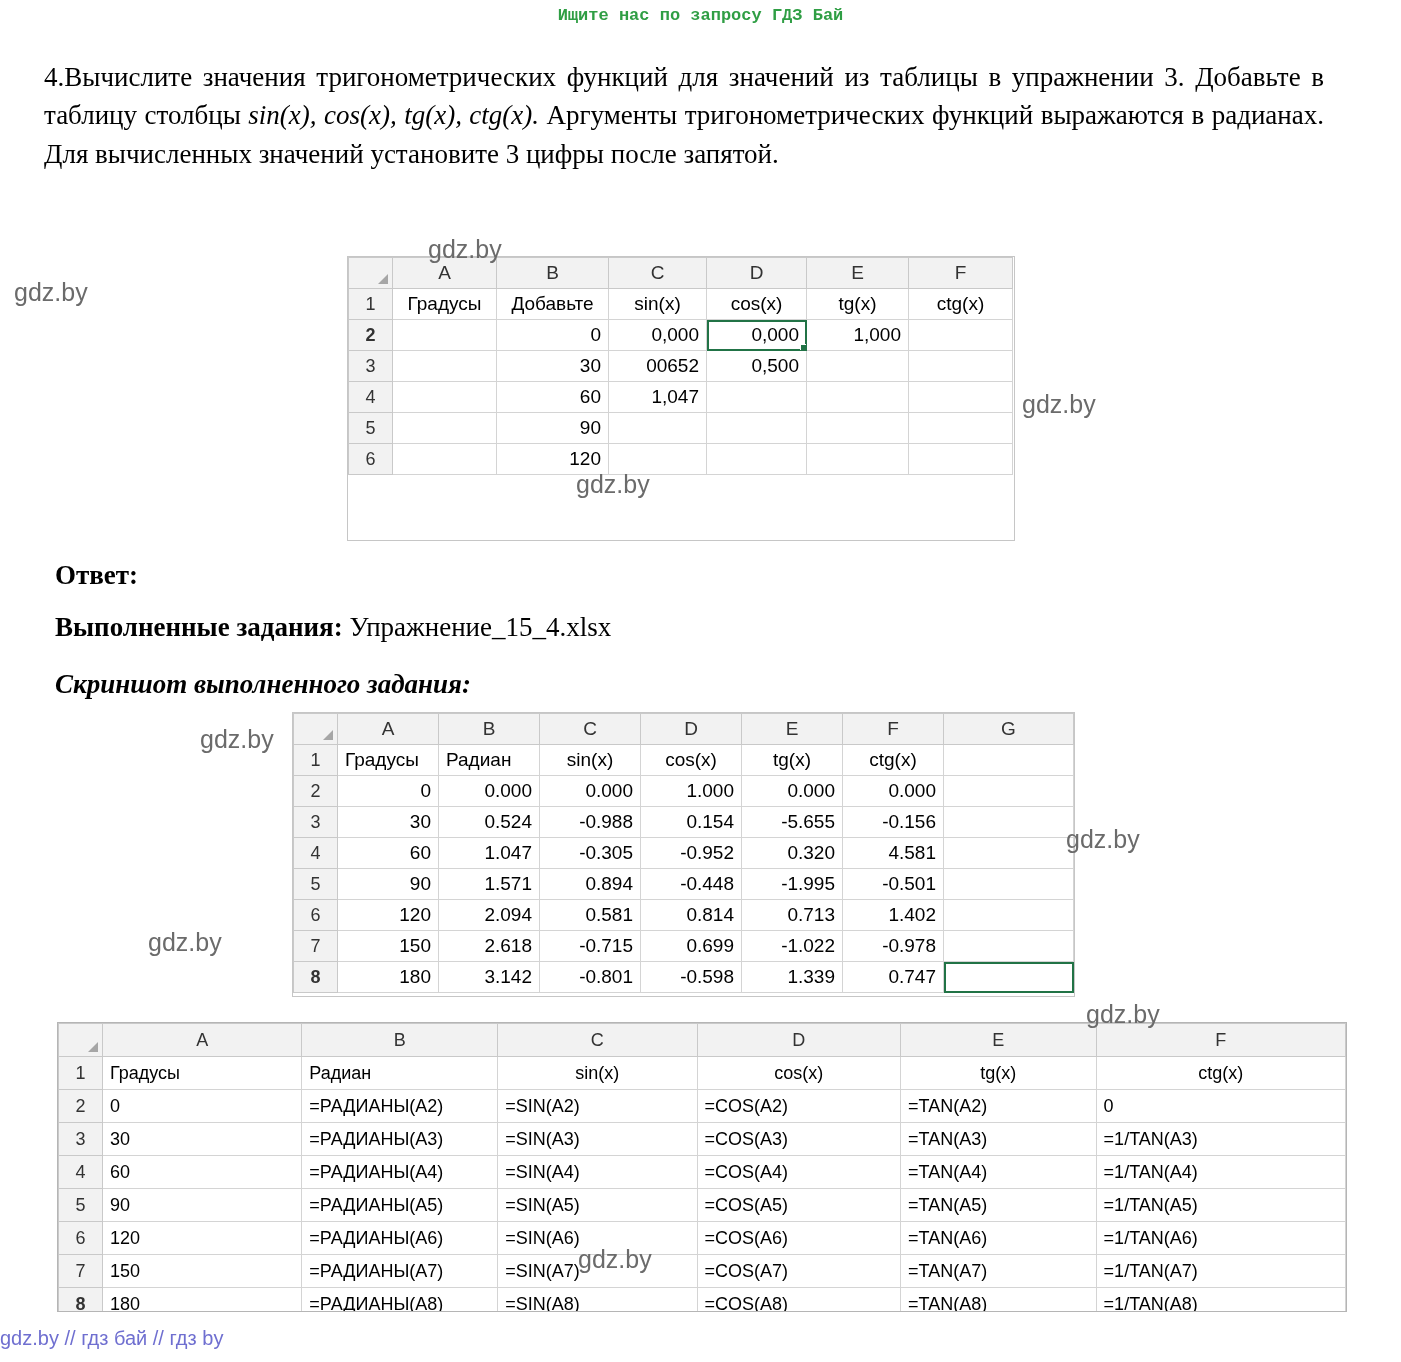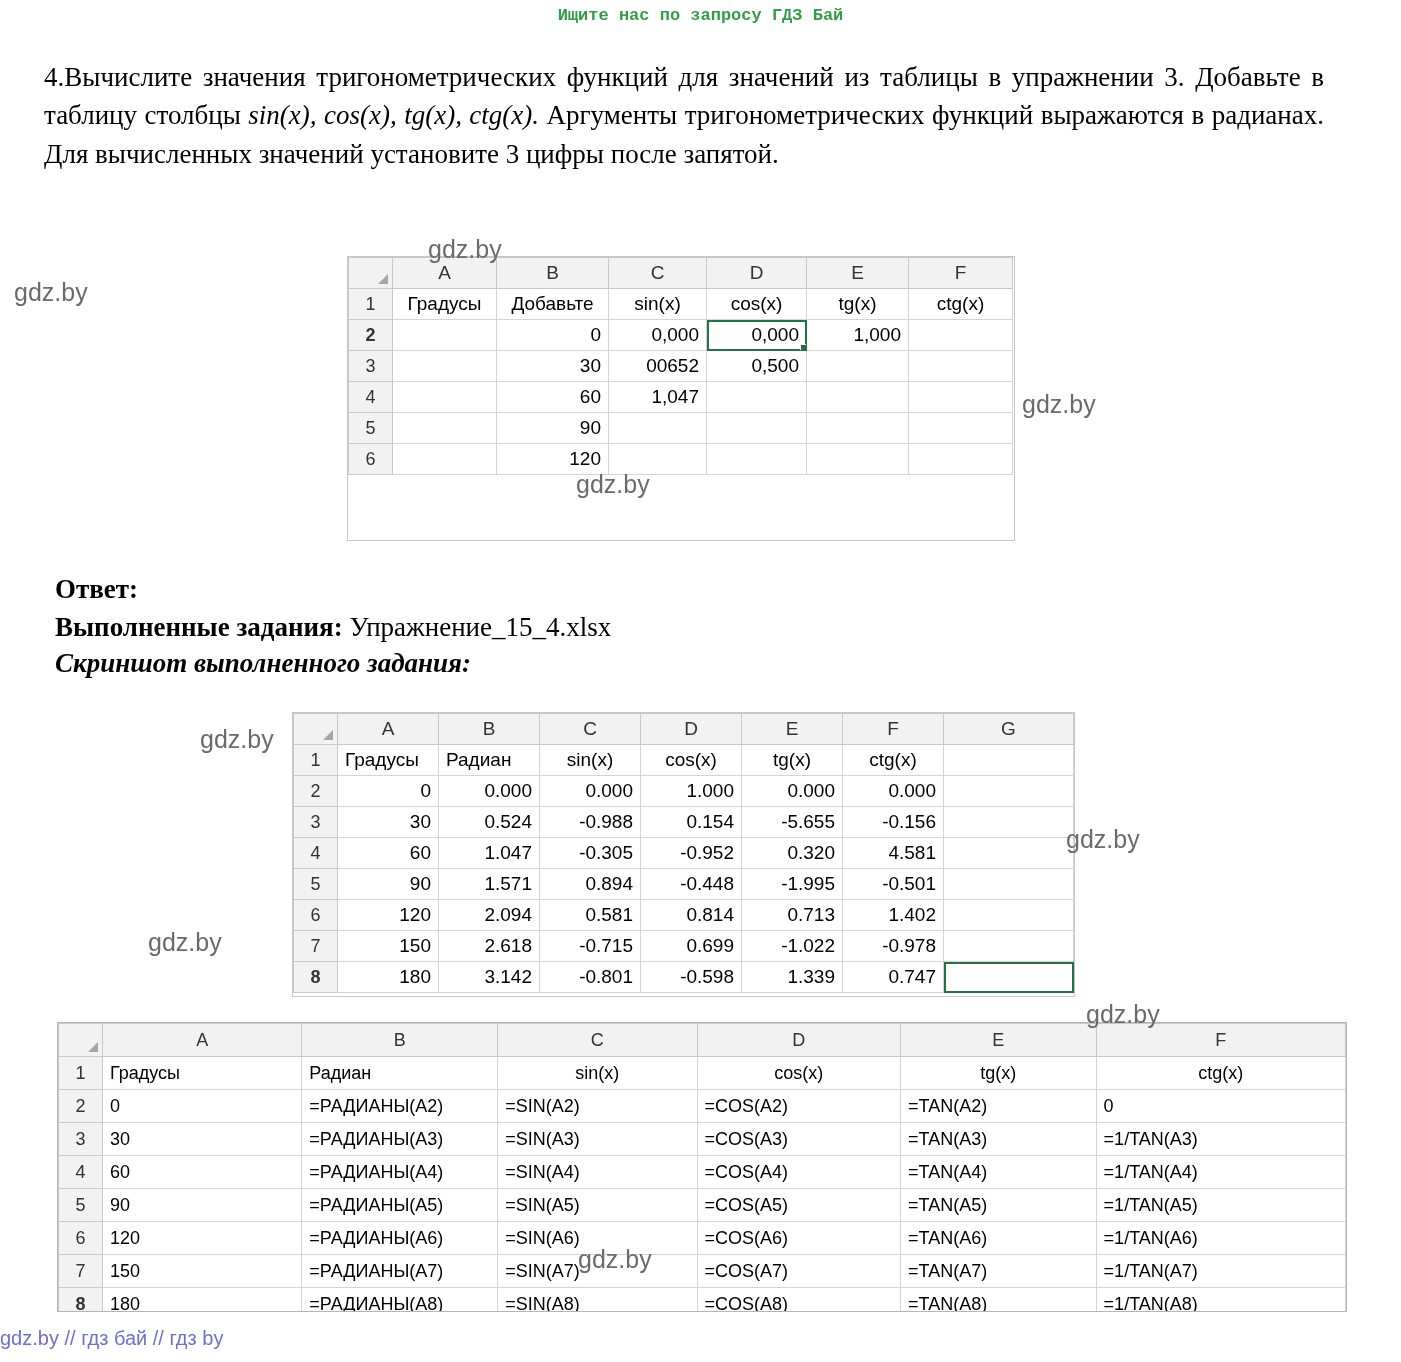--- a/index.html
+++ b/index.html
@@ -233,24 +233,24 @@
     border-left: 10px solid transparent;
     border-bottom: 10px solid #a6a6a6;
   }
   #xl3 td.formula { text-align: left; }
 
   
   .ans {
     position: absolute;
     font-size: 27px;
   }
-  #ans-label { top: 574px; left: 55px; font-weight: bold; }
+  #ans-label { top: 560px; left: 55px; font-weight: bold; }
   #ans-done { top: 612px; left: 55px; }
   #ans-done b { font-weight: bold; }
-  #ans-shot { top: 648px; left: 55px; font-weight: bold; font-style: italic; }
+  #ans-shot { top: 669px; left: 55px; font-weight: bold; font-style: italic; }
 
   
   .footer {
     position: absolute;
     bottom: 12px;
     left: 0;
     width: 100%;
     text-align: left;
     font-family: "Liberation Sans", sans-serif;
     font-size: 20px;

